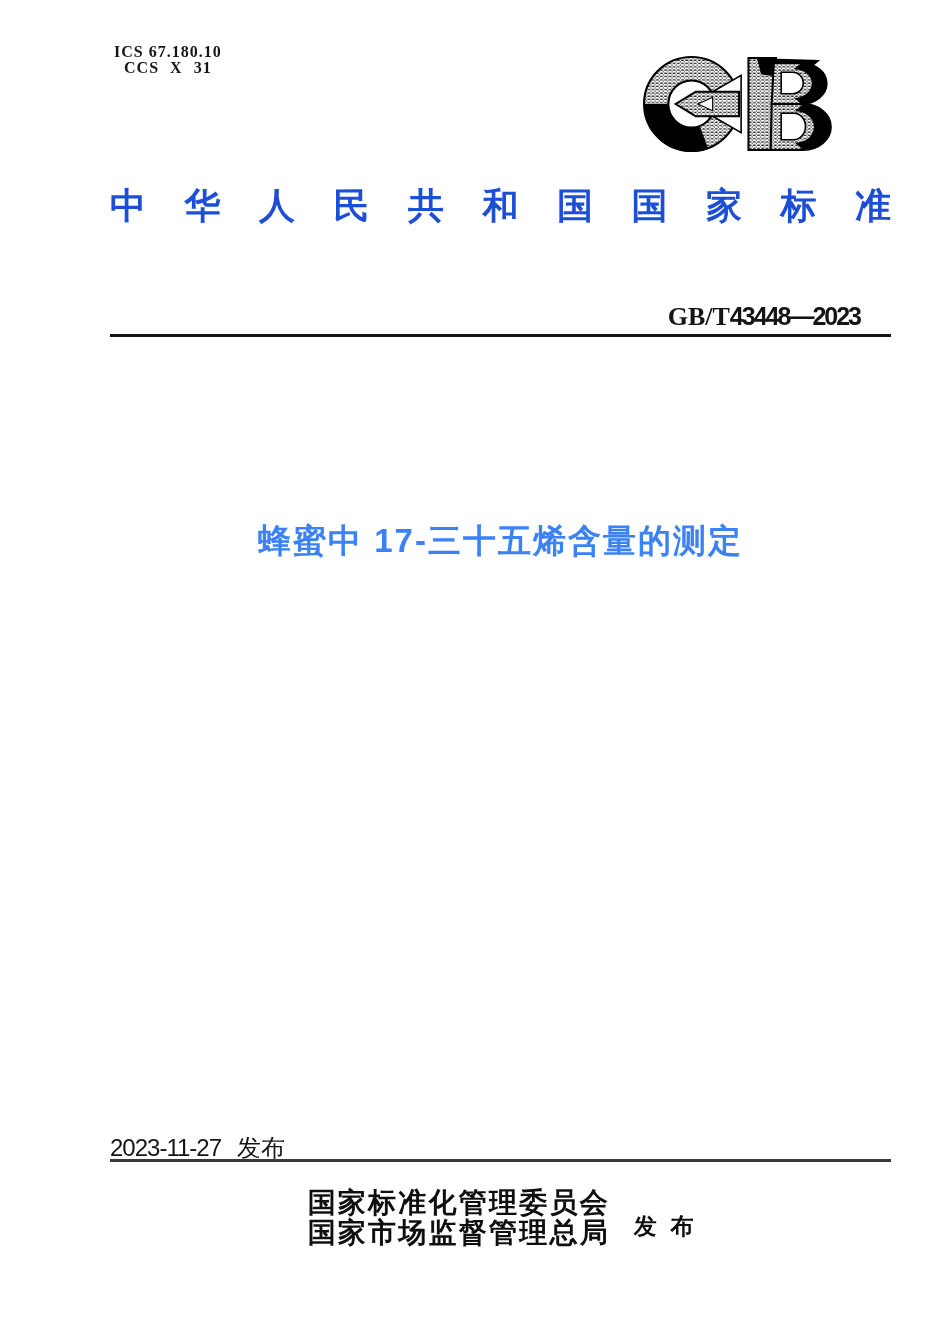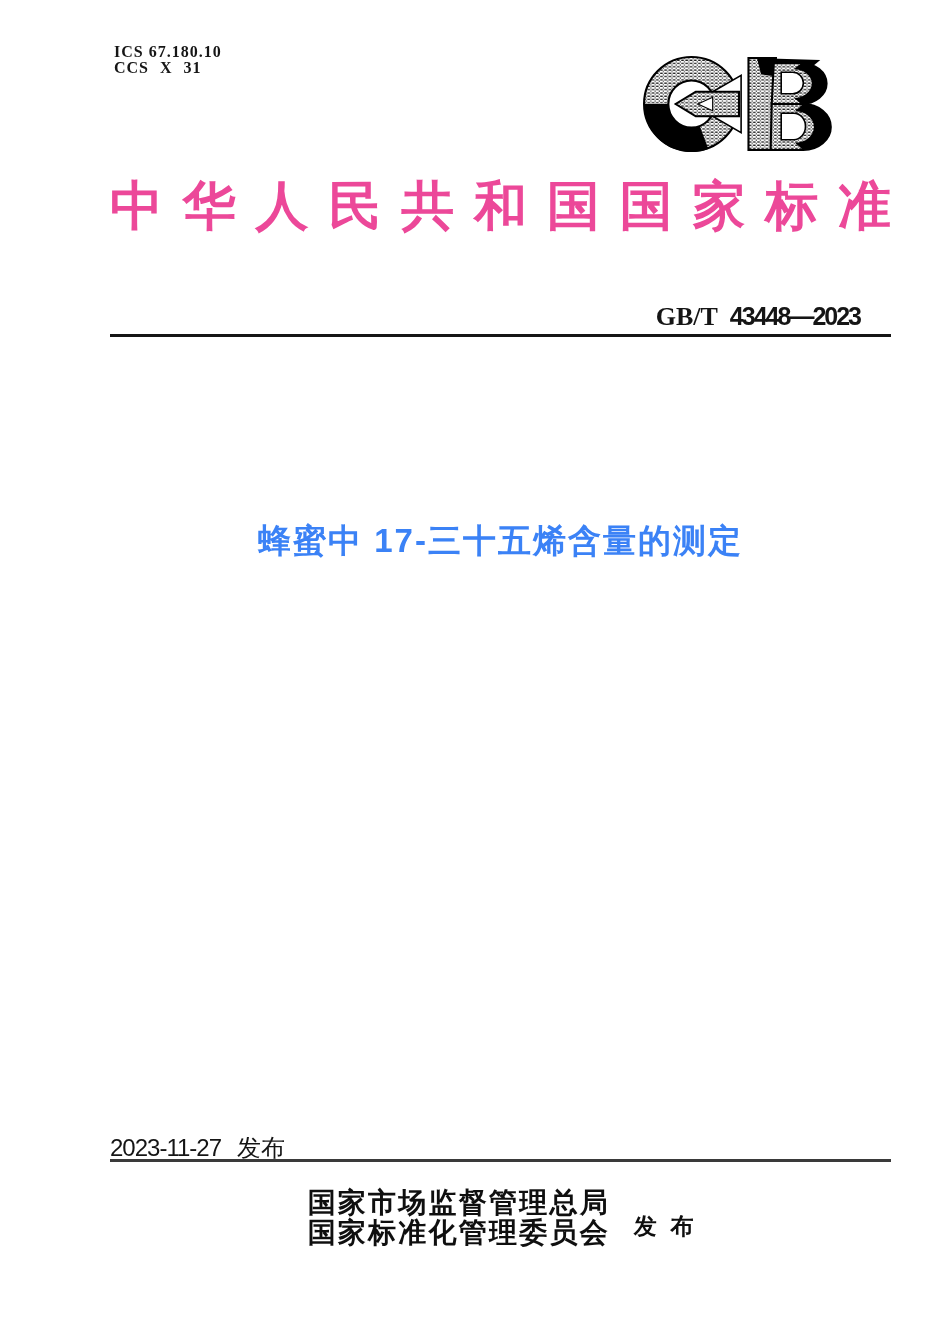--- a/index.html
+++ b/index.html
@@ -10,41 +10,41 @@
     background:#ffffff;
     overflow:hidden;
     color:#111;
   }
 
   
   .ics-block{
     position:absolute;left:114px;top:44px;
     font-family:"Liberation Serif","DejaVu Serif",serif;
     font-weight:bold;font-size:16px;line-height:16px;
-    letter-spacing:1px;color:#161616;
+    letter-spacing:1px;color:#161616;text-align:center;
   }
   .ics-block .ccs{word-spacing:6px;}
 
   
   .gb-logo{position:absolute;left:643px;top:56px;width:192px;height:96px;}
   .gb-logo svg{display:block;width:100%;height:100%;}
 
   
   .national-title{
     position:absolute;left:110px;top:176px;width:781px;
     font-family:"Liberation Serif","DejaVu Serif",serif;
-    font-weight:bold;font-size:53px;line-height:60px;
+    font-weight:bold;font-size:36px;line-height:60px;
     text-align:justify;text-align-last:justify;
-    color:#ec4899;white-space:nowrap;
+    color:#1d4ed8;white-space:nowrap;
   }
 
   
   .std-code{
     position:absolute;right:90px;top:269px;
-    display:flex;align-items:baseline;gap:12px;
+    display:flex;align-items:baseline;
     color:#151515;
   }
   .std-code .prefix{
     font-family:"Liberation Serif","DejaVu Serif",serif;
     font-weight:bold;font-size:26px;
   }
   .std-code .number{
     font-family:"Liberation Sans","DejaVu Sans",sans-serif;
     font-size:25px;font-weight:600;letter-spacing:-2px;margin-top:33px;
   }
@@ -161,19 +161,19 @@
     <div class="date-cell">
       <span class="date-num">2023-11-27</span>
       <span class="date-label">发布</span>
     </div>
   </div>
 
   <div class="rule-bottom"></div>
 
   <div class="issuer-row">
     <div class="issuer-names">
+      <div>国家标准化管理委员会</div>
       <div>国家市场监督管理总局</div>
-      <div>国家标准化管理委员会</div>
     </div>
     <div class="publish-label">发 布</div>
   </div>
 
 </div>
 
 </body></html>

